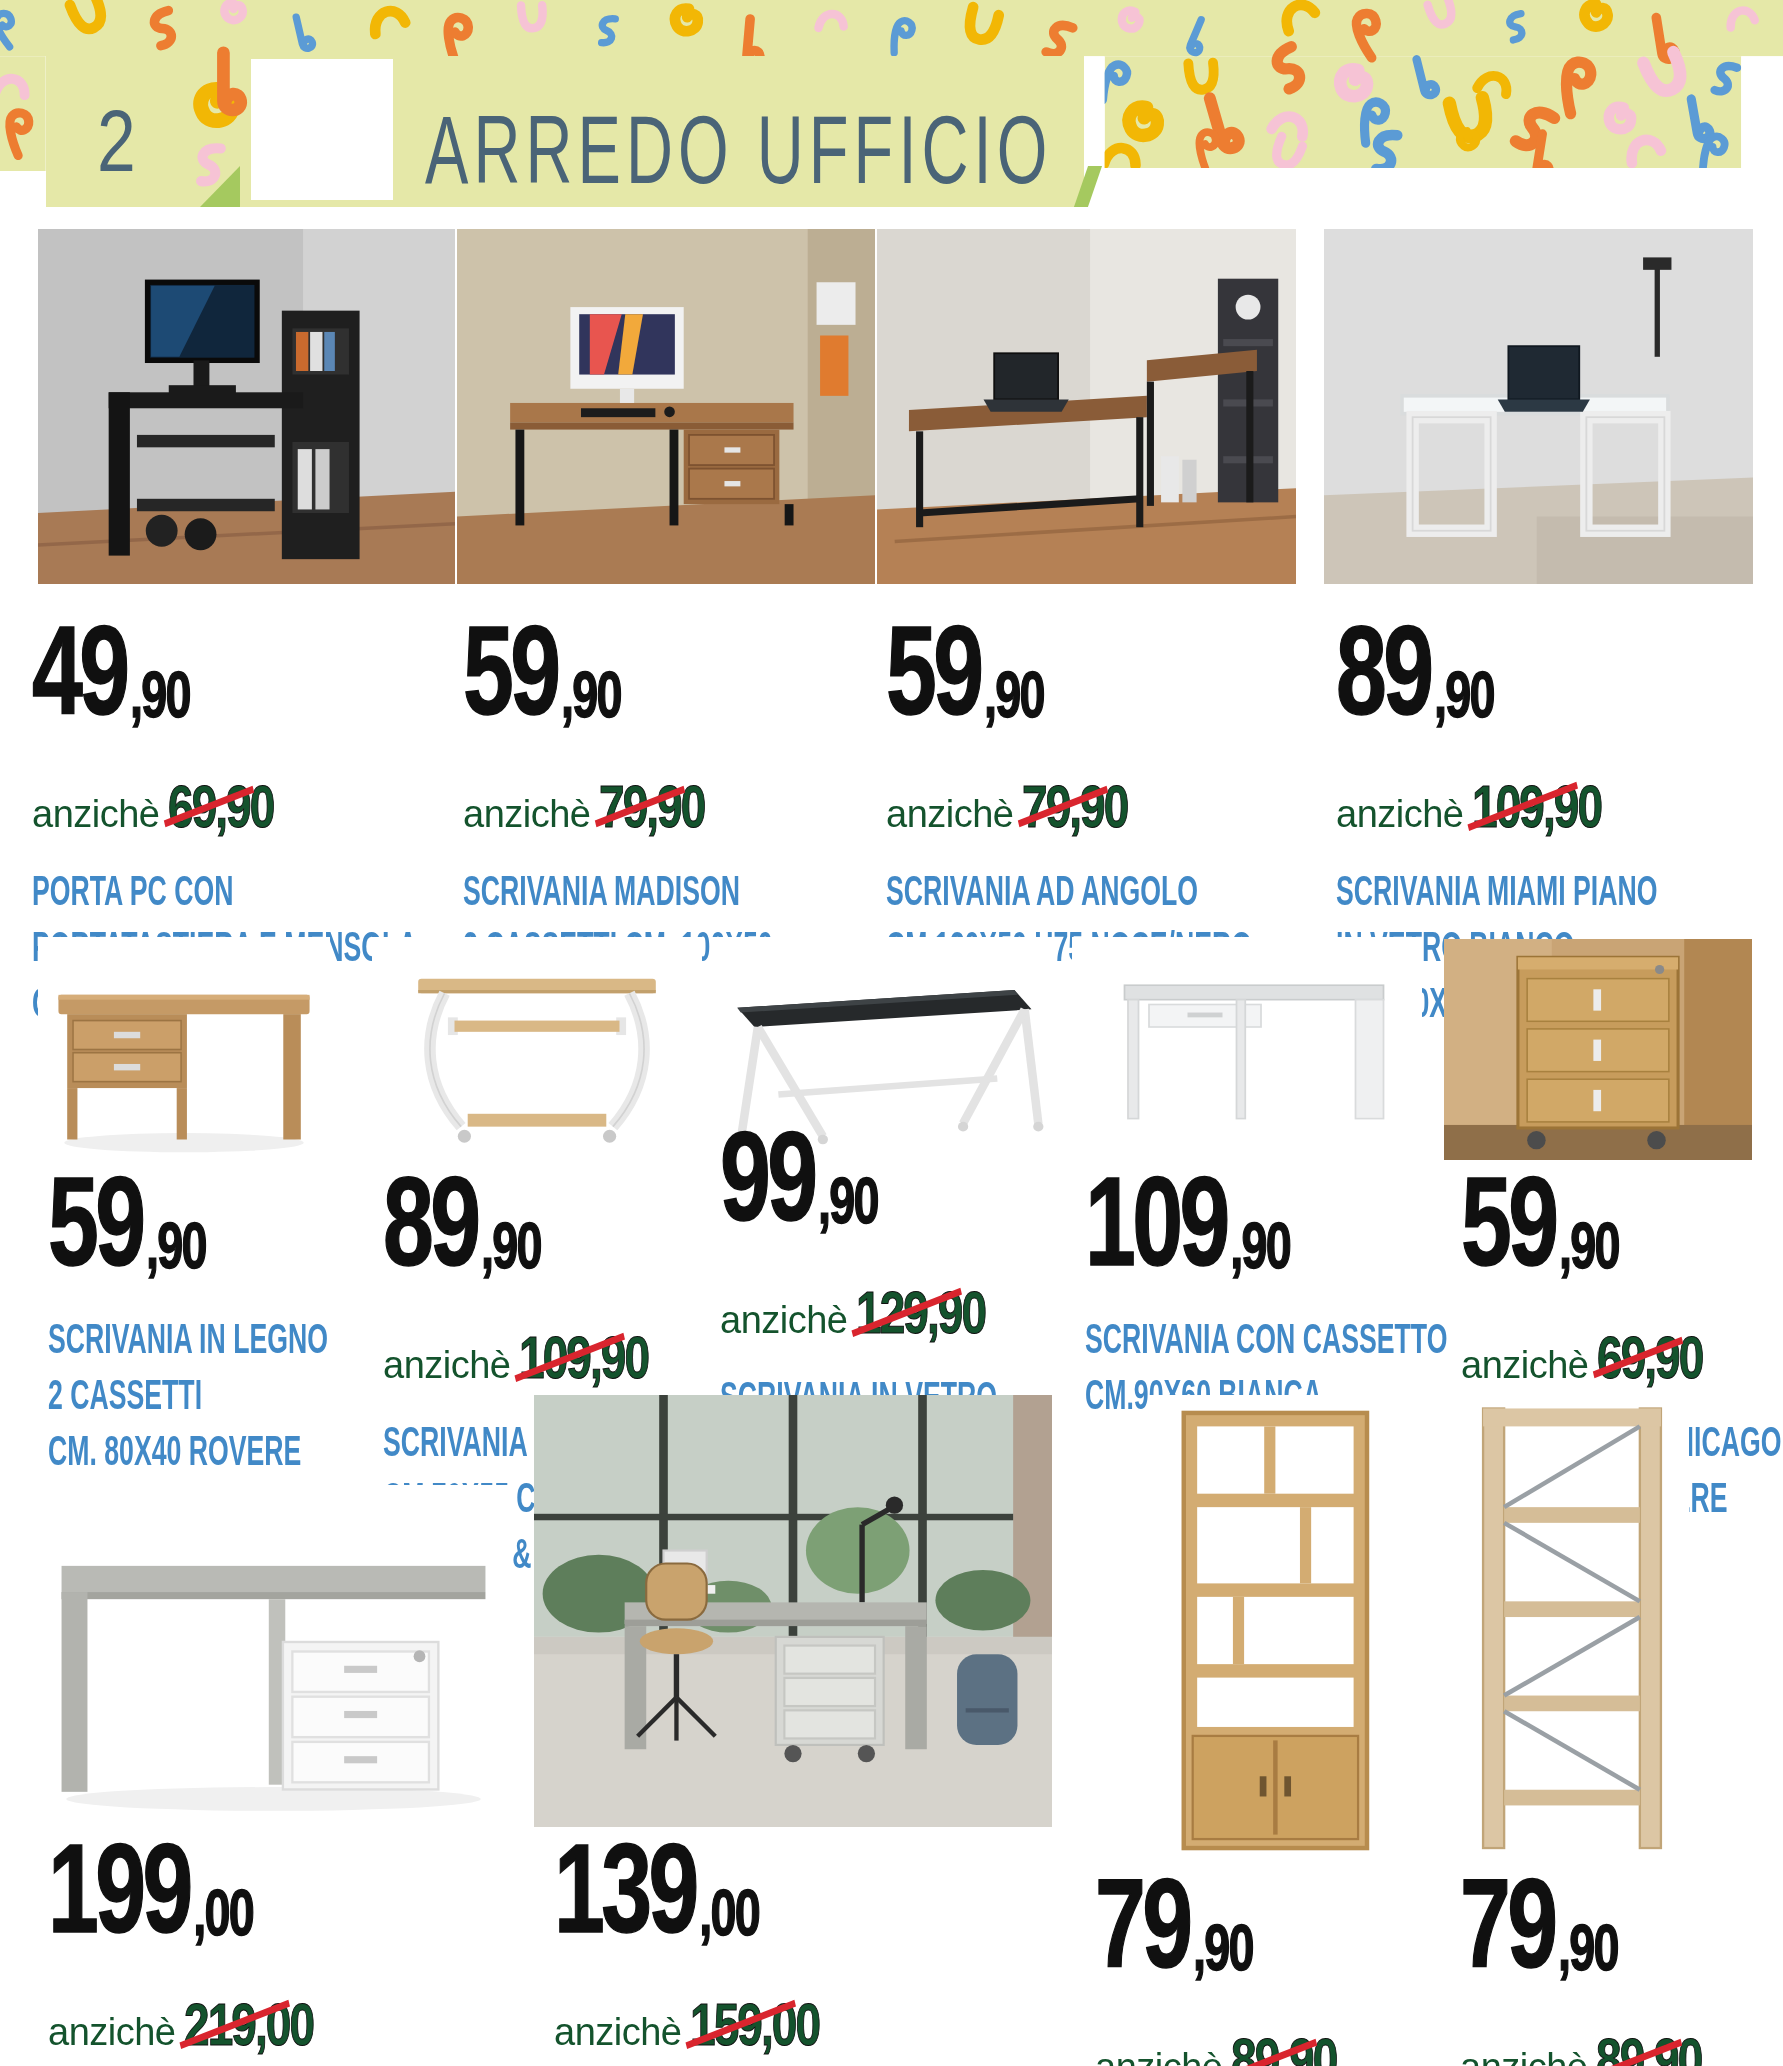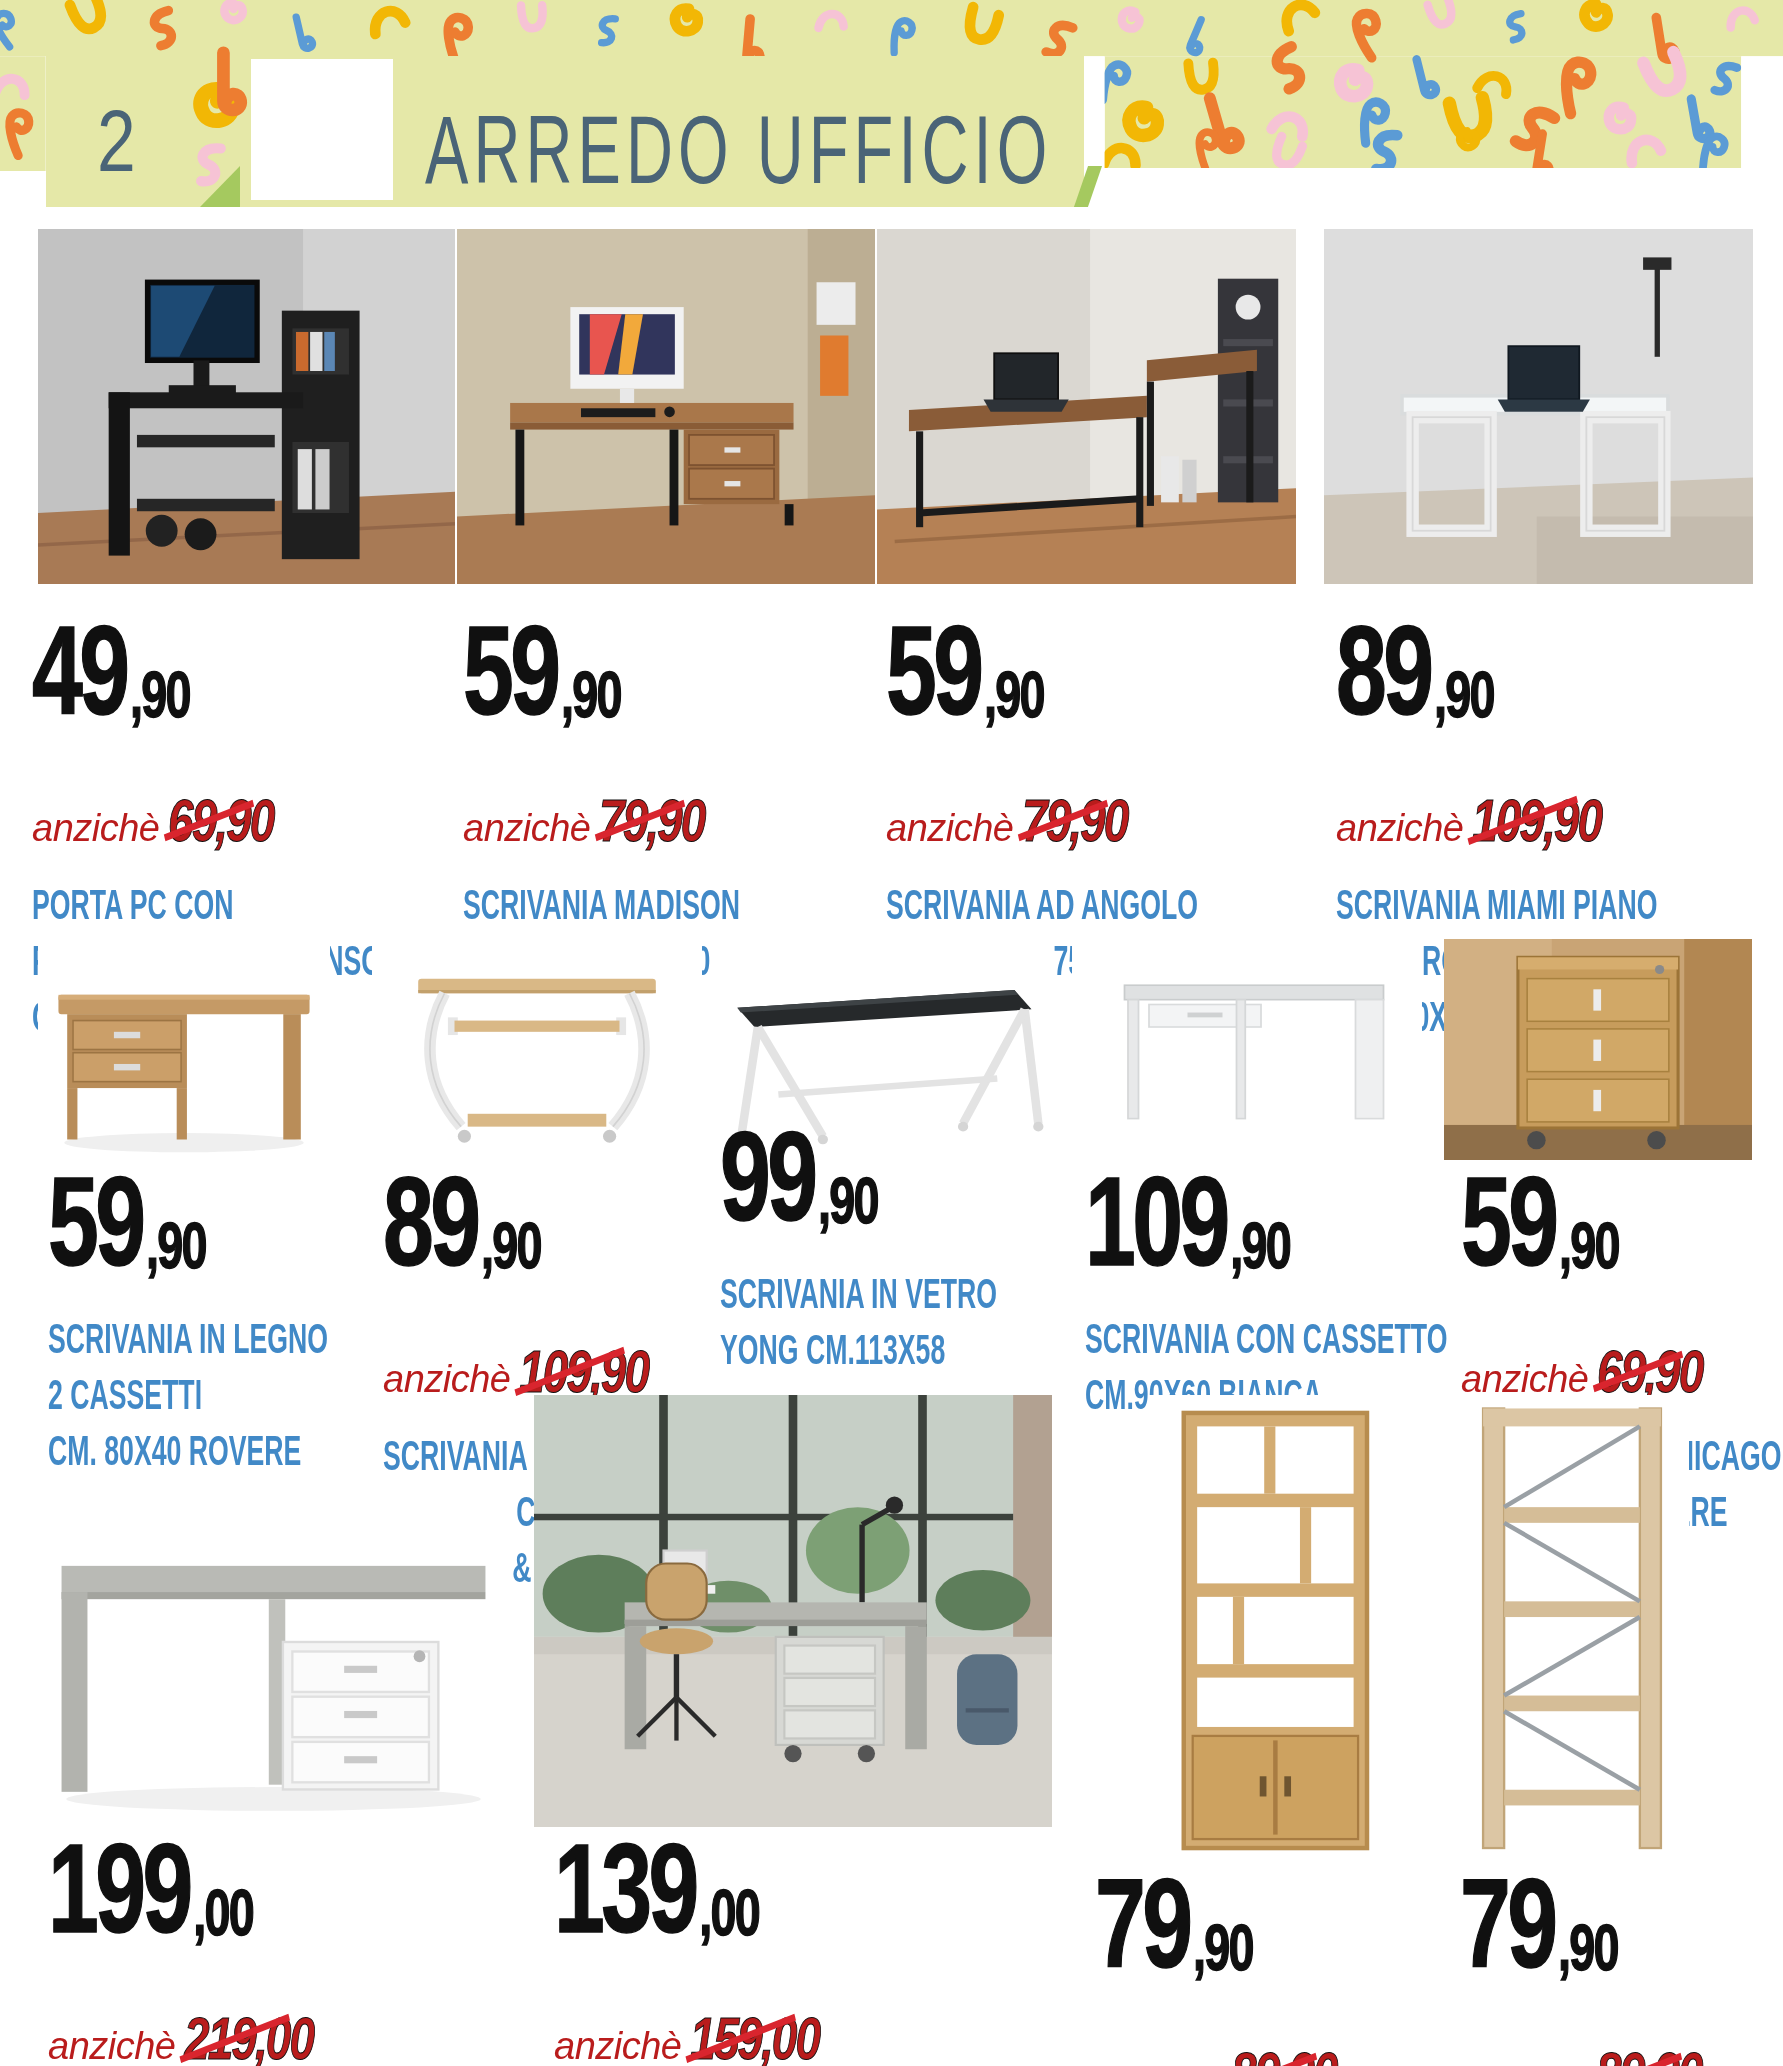--- a/index.html
+++ b/index.html
@@ -24,21 +24,21 @@
 
   
   .card{position:absolute;left:0;top:0;width:0;height:0;}
   .photo{position:absolute;overflow:hidden;}
   .photo svg{display:block;width:100%;height:100%;}
   .info{position:absolute;}
   .price{font-weight:bold;color:#101010;font-size:127px;line-height:1;letter-spacing:-5px;
          transform:scaleX(0.72);transform-origin:left top;white-space:nowrap;
          -webkit-text-stroke:1.5px #101010;}
   .p-dec{font-size:65px;letter-spacing:-2.5px;margin-left:5px;position:relative;top:3px;}
-  .was{margin-top:58px;font-size:38px;color:#b91c1c;white-space:nowrap;line-height:1;font-style:italic;}
+  .was{margin-top:44px;font-size:38px;color:#14532d;white-space:nowrap;line-height:1;}
   .was-label{letter-spacing:-0.5px;}
   .old{display:inline-block;font-weight:bold;font-size:59px;letter-spacing:-2.5px;margin-left:9px;
        position:relative;transform:scaleX(0.78);transform-origin:left bottom;
        -webkit-text-stroke:1px #101010;}
   .old::after{content:"";position:absolute;left:-5%;top:42%;width:88%;height:6.5px;background:#d9252e;
               transform:rotate(-17deg);}
   .pname{margin-top:26px;font-weight:bold;color:#4189c7;font-size:43px;line-height:1.30;
          letter-spacing:0px;transform:scaleX(0.62);transform-origin:left top;white-space:nowrap;}
 
   
@@ -367,20 +367,21 @@
 <path d="M184,45 L148,116" stroke="#e3e3e3" stroke-width="5" fill="none"></path>
 <path d="M40,98 L168,88" stroke="#e3e3e3" stroke-width="4" fill="none"></path>
 <circle cx="18" cy="128" r="3" fill="#d5d5d5"></circle>
           <circle cx="66" cy="126" r="3" fill="#d5d5d5"></circle>
 <circle cx="192" cy="118" r="3" fill="#d5d5d5"></circle>
           <circle cx="148" cy="118" r="3" fill="#d5d5d5"></circle>
         </svg>
       </div>
     <div class="info" id="tx-r2c3">
       <div class="price"><span class="p-int">99</span><span class="p-dec">,90</span></div>
+      <div class="was"><span class="was-label">anzichè</span><span class="old">129,90</span></div>
       <div class="pname">
           <div>SCRIVANIA IN VETRO</div>
           <div>YONG CM.113X58</div>
         </div>
     </div>
   </div>
     <div class="card">
     <div class="photo" id="ph-r2c4">
         <svg viewBox="0 0 200 140" preserveAspectRatio="none">
 <rect width="200" height="140" fill="#ffffff"></rect>

